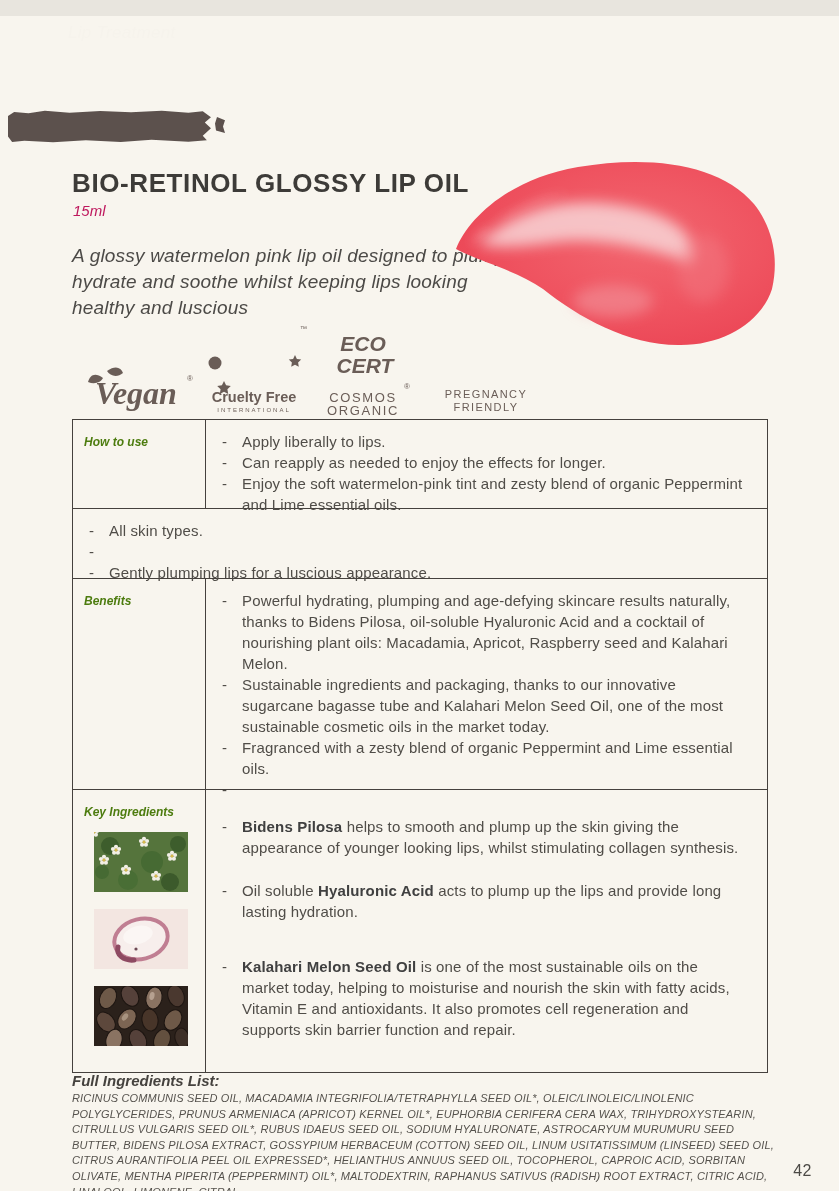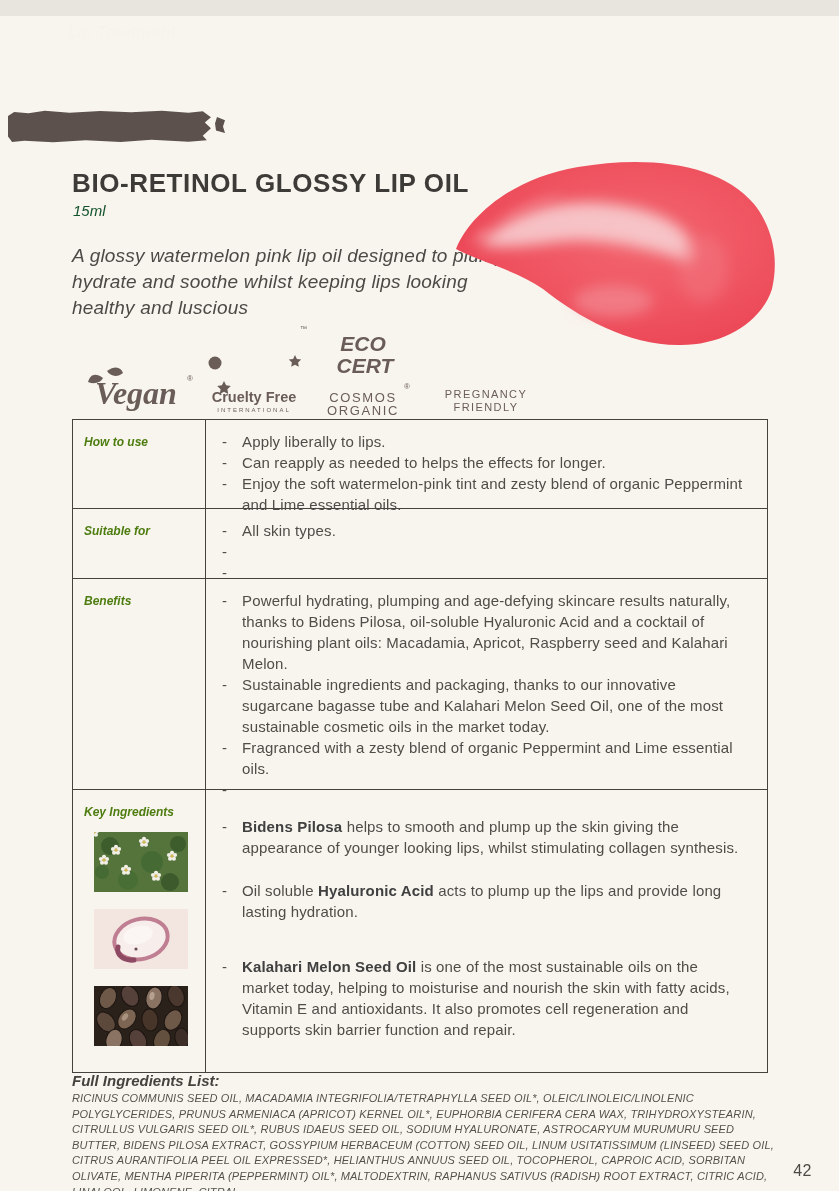--- a/index.html
+++ b/index.html
@@ -17,21 +17,21 @@
   .tag-label{
     position:absolute;left:68px;top:0;height:33px;line-height:33px;
     color:#f6f3ec;font-style:italic;font-size:17px;letter-spacing:.3px;
   }
   .tag-fleck{position:absolute;left:215px;top:101px;width:10px;height:16px;background:#5c514d;
     clip-path:polygon(20% 0,100% 20%,80% 60%,100% 100%,10% 85%,0 40%);}
   .title{
     position:absolute;left:72px;top:152px;width:500px;
     font-size:26px;font-weight:bold;letter-spacing:.6px;color:#3d3b38;
   }
-  .volume{position:absolute;left:73px;top:186px;font-size:15px;font-style:italic;color:#14532d;}
+  .volume{position:absolute;left:73px;top:186px;font-size:15px;font-style:italic;color:#be185d;}
   .description{
     position:absolute;left:72px;top:227px;width:445px;
     font-size:19px;font-style:italic;line-height:1.38;color:#4c4a47;letter-spacing:.2px;
   }
   
   .badges{position:absolute;left:68px;top:303px;width:480px;height:95px;}
   .badge{position:absolute;}
   .b-vegan{left:0;top:0;}
   .b-bunny{left:132px;top:2px;}
   .b-ecocert{left:248px;top:4px;}
@@ -160,41 +160,41 @@
 
     <div class="trow row-how">
       <div class="tlabel">How to use</div>
       <div class="tcell">
           <div class="bullet">
           <span class="dash">-</span>
           <span class="btext">Apply liberally to lips.</span>
         </div>
           <div class="bullet">
           <span class="dash">-</span>
-          <span class="btext">Can reapply as needed to helps the effects for longer.</span>
+          <span class="btext">Can reapply as needed to enjoy the effects for longer.</span>
         </div>
           <div class="bullet">
           <span class="dash">-</span>
           <span class="btext">Enjoy the soft watermelon-pink tint and zesty blend of organic Peppermint and Lime essential oils.</span>
         </div>
         </div>
     </div>
 
     <div class="trow row-suit">
-      <div class="tlabel">Suitable for</div>
       <div class="tcell">
           <div class="bullet">
           <span class="dash">-</span>
           <span class="btext">All skin types.</span>
         </div>
           <div class="bullet">
           <span class="dash">-</span>
         </div>
           <div class="bullet">
           <span class="dash">-</span>
+          <span class="btext">Gently plumping lips for a luscious appearance.</span>
         </div>
         </div>
     </div>
 
     <div class="trow row-ben">
       <div class="tlabel">Benefits</div>
       <div class="tcell">
           <div class="bullet">
           <span class="dash">-</span>
           <span class="btext">Powerful hydrating, plumping and age-defying skincare results naturally, thanks to Bidens Pilosa, oil-soluble Hyaluronic Acid and a cocktail of nourishing plant oils: Macadamia, Apricot, Raspberry seed and Kalahari Melon.</span>

